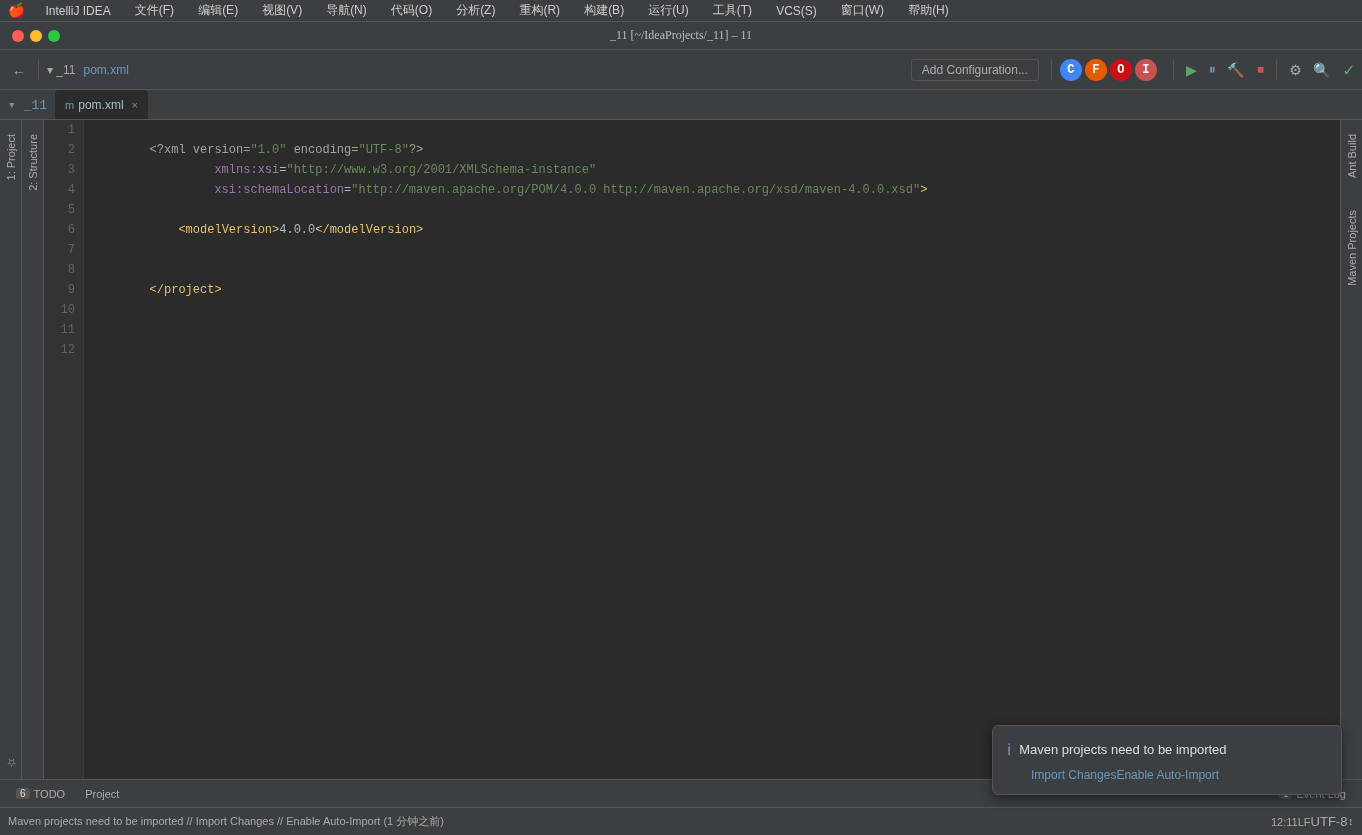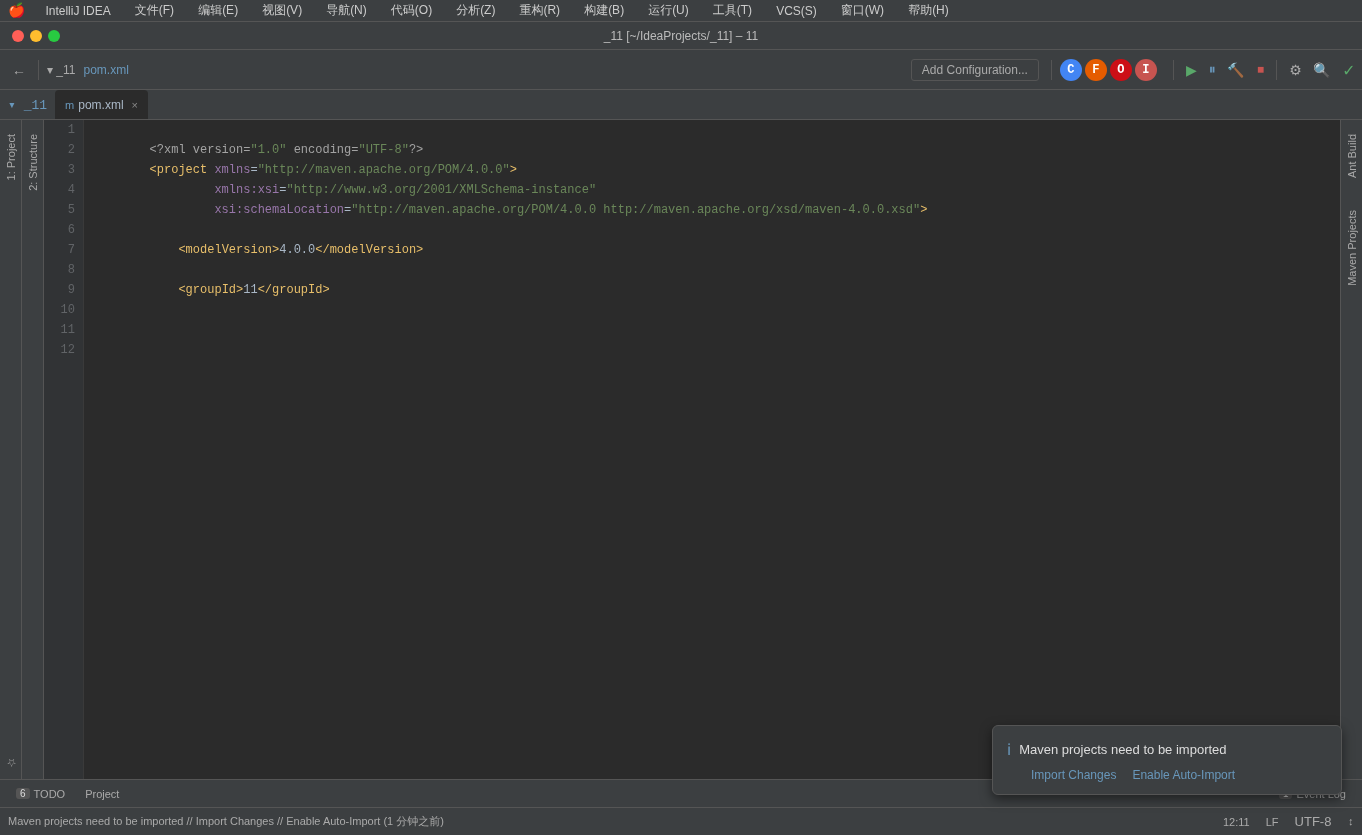--- a/index.html
+++ b/index.html
@@ -51,21 +51,21 @@
       cursor: pointer;
     }
     .tl-close { background: #ff5f57; }
     .tl-minimize { background: #ffbd2e; }
     .tl-maximize { background: #28ca41; }
     .title-text {
       position: absolute;
       left: 50%;
       transform: translateX(-50%);
       color: #bbb;
-      font-family: Liberation Sans, sans-serif;
+      font-family: Liberation Serif, serif;
       font-size: 12px;
     }
 
     
     .toolbar {
       display: flex;
       align-items: center;
       background: #3c3f41;
       height: 40px;
       padding: 0 8px;
@@ -178,21 +178,20 @@
       color: #6897bb;
       font-size: 16px;
     }
     .notif-title {
       color: #ddd;
       font-family: -apple-system, sans-serif;
       font-size: 13px;
     }
     .notif-links {
       display: flex;
-      gap: 16px;
       padding-left: 24px;
       text-align: right;
     }
     .notif-link {
       color: #6897bb;
       font-family: -apple-system, sans-serif;
       font-size: 12px;
       cursor: pointer;
       text-decoration: none;
     }
@@ -206,21 +205,21 @@
       padding: 0 8px;
       border-top: 1px solid #555;
       gap: 8px;
       position: absolute;
       bottom: 0;
       left: 0;
       right: 0;
     }
     .status-right {
       display: flex;
-      gap: 16px;
+      gap: 0;
       align-items: center;
     }
 
     
     .bottom-bar {
       display: flex;
       align-items: center;
       background: #3c3f41;
       height: 28px;
       padding: 0 8px;
@@ -365,37 +364,34 @@
       <div>10</div>
       <div>11</div>
       <div>12</div>
     </div>
 
     <div class="code-content">
       <div class="code-line">
         <span class="xml-decl">&lt;?xml version=</span><span class="attr-val">"1.0"</span><span class="xml-decl"> encoding=</span><span class="attr-val">"UTF-8"</span><span class="xml-decl">?&gt;</span>
       </div>
       <div class="code-line">
-        <span class="tag">&lt;project</span> <span class="attr-name">xmlns</span>=<span class="attr-val">"http://maven.apache.org/POM/4.0.0"</span><span class="tag">&gt;</span>
-      </div>
-      <div class="code-line">
         <span>         </span><span class="attr-name">xmlns:xsi</span>=<span class="attr-val">"http://www.w3.org/2001/XMLSchema-instance"</span>
       </div>
       <div class="code-line">
         <span>         </span><span class="attr-name">xsi:schemaLocation</span>=<span class="attr-val">"http://maven.apache.org/POM/4.0.0 http://maven.apache.org/xsd/maven-4.0.0.xsd"</span><span class="tag">&gt;</span>
       </div>
       <div class="code-line">&nbsp;</div>
       <div class="code-line">
         <span>    </span><span class="tag">&lt;modelVersion&gt;</span><span class="text-content">4.0.0</span><span class="tag">&lt;/modelVersion&gt;</span>
       </div>
       <div class="code-line">&nbsp;</div>
+      <div class="code-line">&nbsp;</div>
       <div class="code-line">
-        <span>    </span><span class="tag">&lt;groupId&gt;</span><span class="text-content">11</span><span class="tag">&lt;/groupId&gt;</span>
+        <span class="tag">&lt;/project&gt;</span>
       </div>
-      <div class="code-line">&nbsp;</div>
     </div>
   </div>
 
   <div style="width:22px;background:#3c3f41;border-left:1px solid #555;display:flex;flex-direction:column;align-items:center;padding-top:8px;gap:4px;">
     <span class="vertical-label">Ant Build</span>
     <span class="vertical-label" style="margin-top:16px;">Maven Projects</span>
   </div>
 </div>
 
 <div class="bottom-bar" style="position:relative;bottom:auto;display:flex;align-items:center;height:28px;background:#3c3f41;border-top:1px solid #555;padding:0 8px;gap:4px;">

